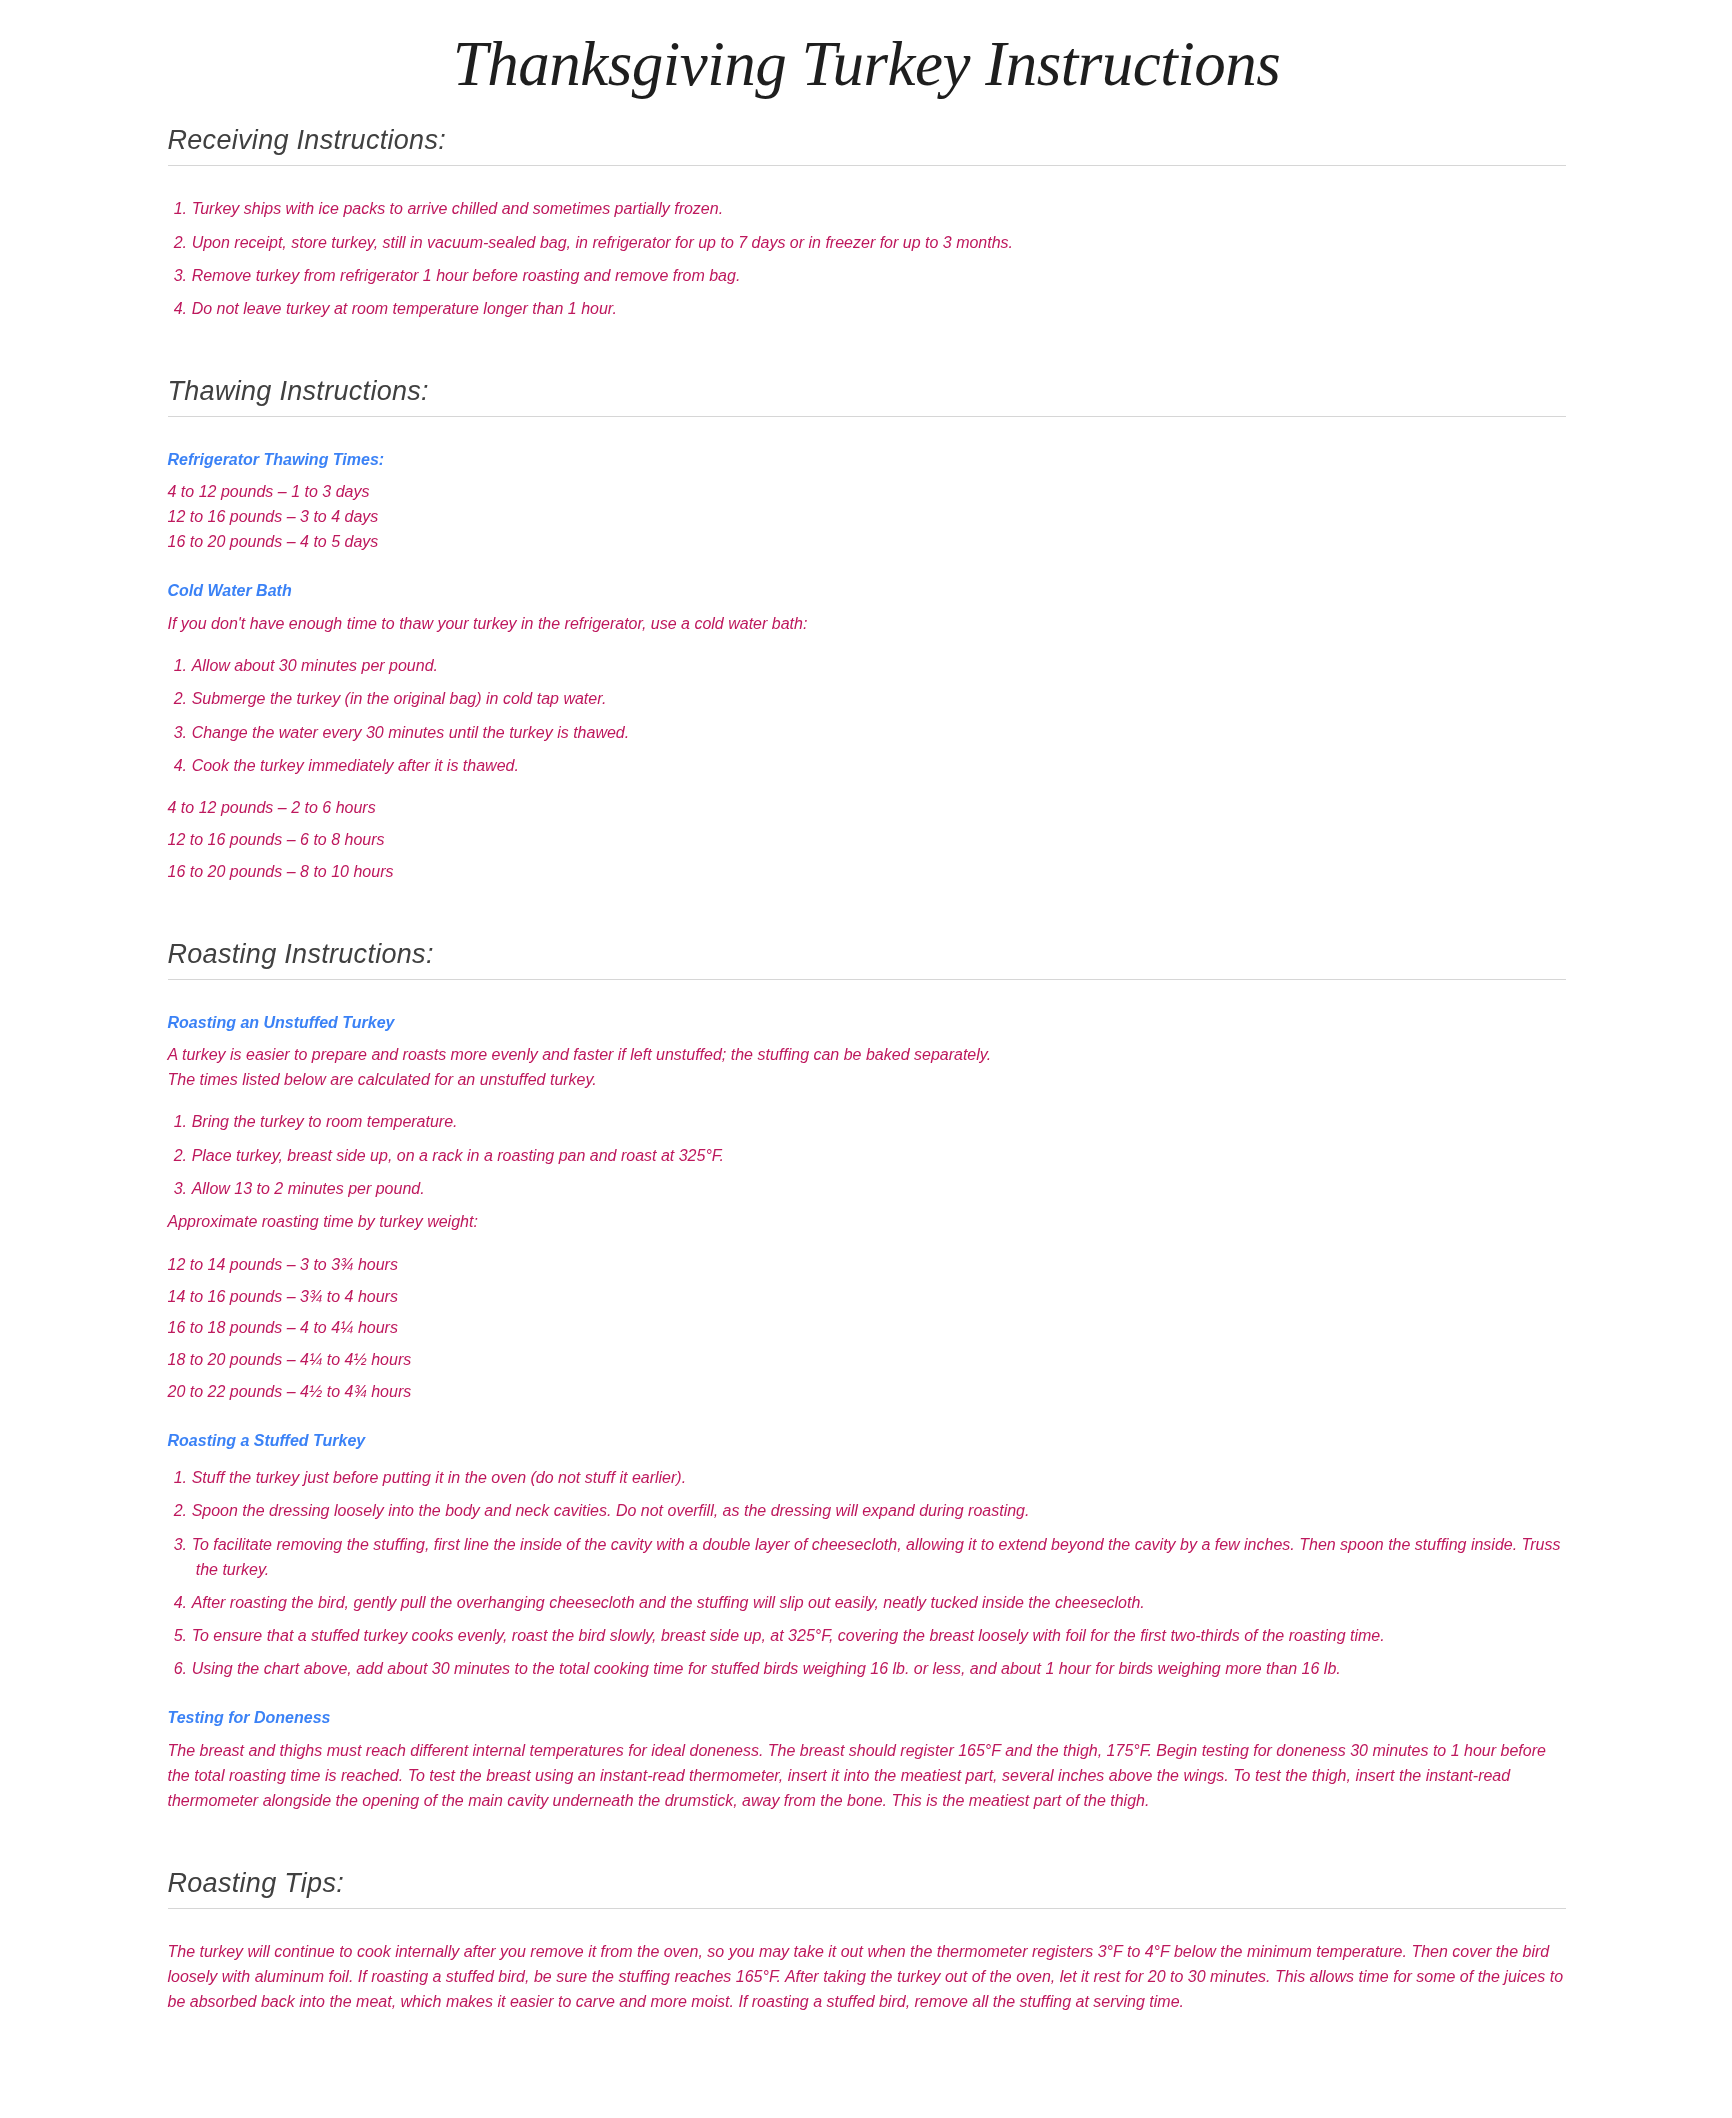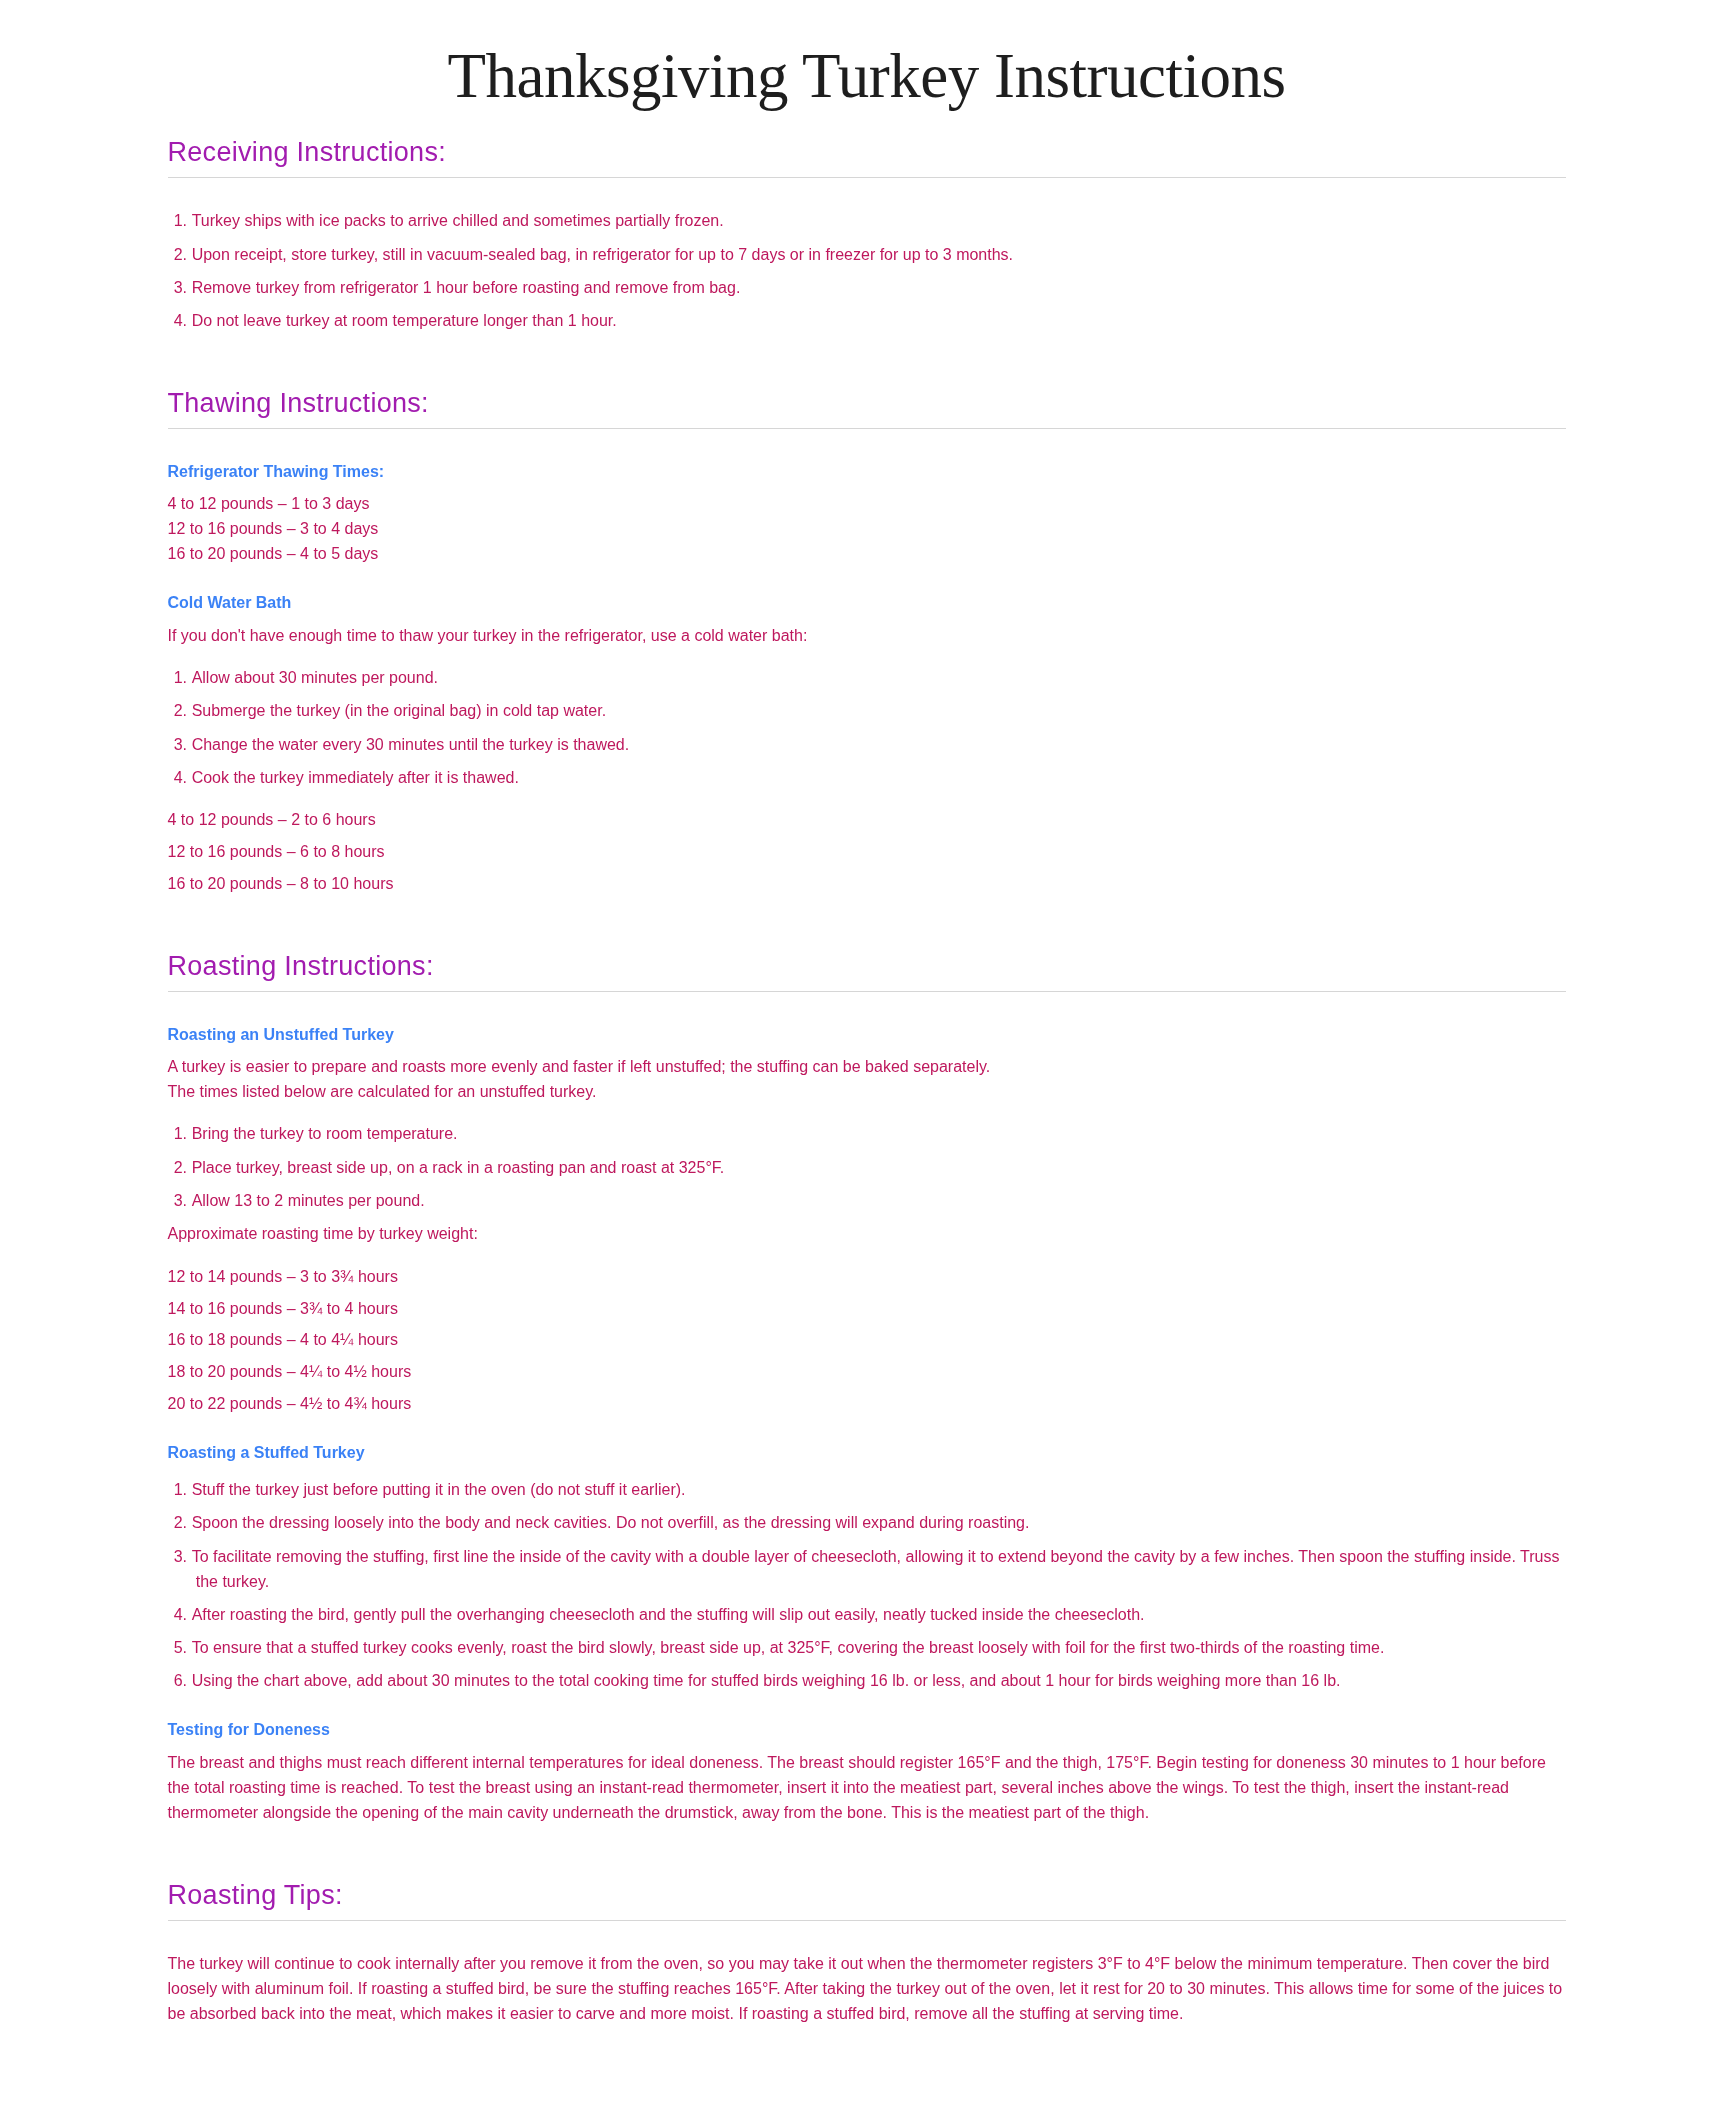--- a/index.html
+++ b/index.html
@@ -10,22 +10,23 @@
   .page {
     width: 1733px;
     height: 2119px;
     background: #ffffff;
     overflow: hidden;
     font-family: "Liberation Sans", sans-serif;
     -webkit-font-smoothing: antialiased;
   }
   .content {
     width: 1398px;
-    margin: 12px auto;
+    margin: 0 auto;
     padding-top: 28px;
+    font-style: italic;
   }
   h1.doc-title {
     font-family: "Liberation Serif", "DejaVu Serif", serif;
     font-weight: 400;
     font-size: 63px;
     line-height: 1.15;
     color: #1e1e1e;
     text-align: center;
     margin: 0 0 0 0;
     letter-spacing: -0.5px;
@@ -33,21 +34,21 @@
   .section {
     margin-top: 54px;
   }
   .section.first {
     margin-top: 24px;
   }
   h2.sec-heading {
     font-weight: 300;
     font-size: 27px;
     line-height: 1.25;
-    color: #a21caf;
+    color: #404040;
     margin: 0 0 7.2px 0;
     letter-spacing: 0.3px;
   }
   hr.sec-rule {
     border: none;
     border-top: 1.5px solid #d6d6d6;
     margin: 0 0 30px 0;
   }
   h3.sub-heading {
     font-size: 16px;

